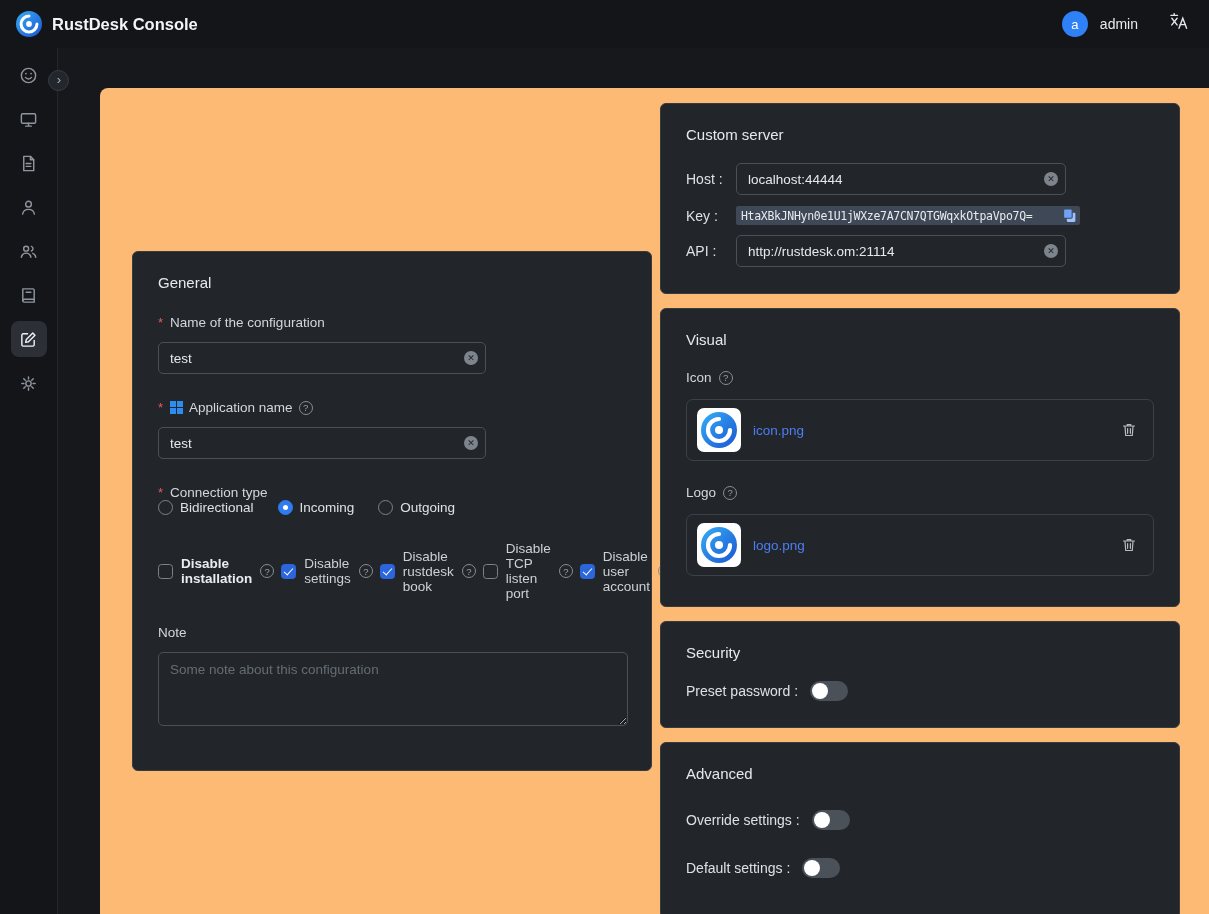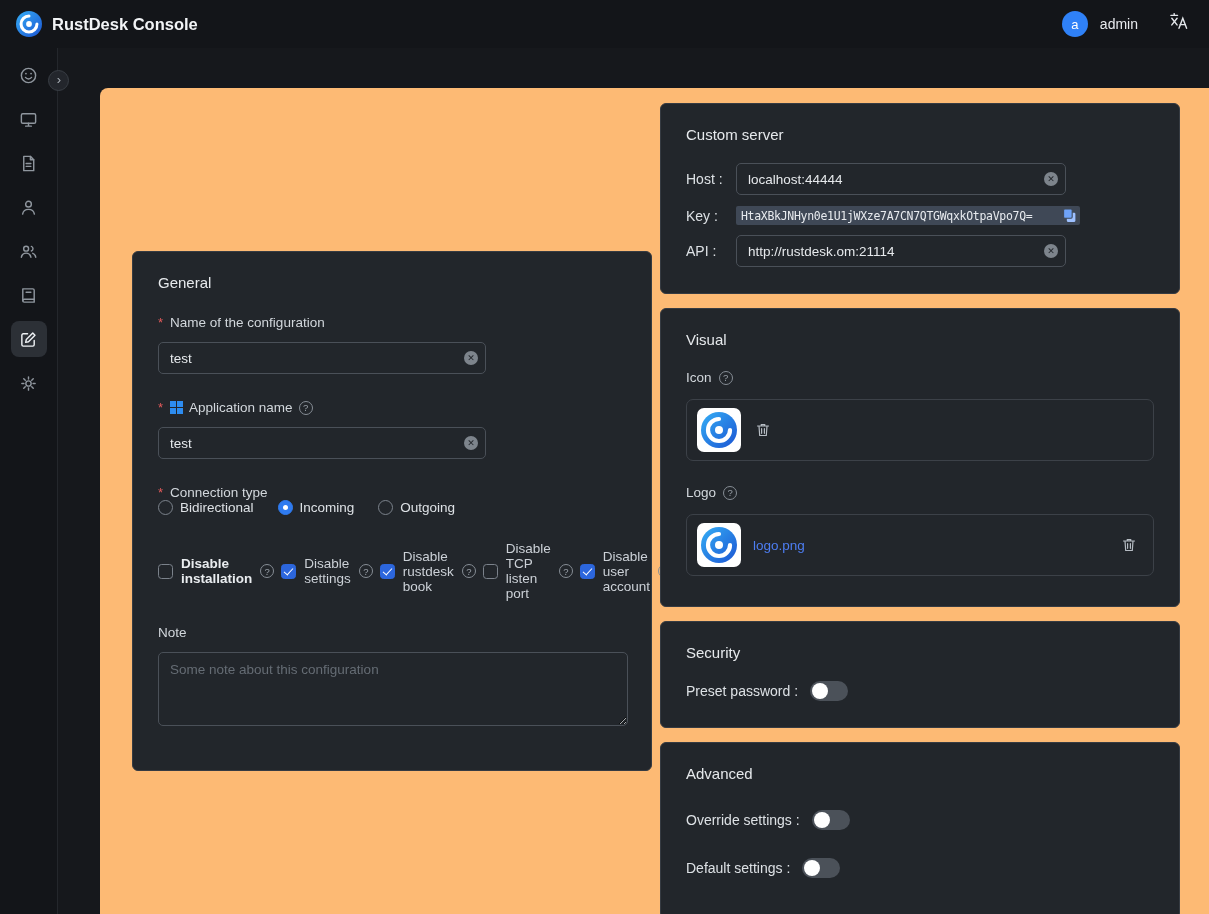--- a/index.html
+++ b/index.html
@@ -364,20 +364,21 @@
                   <linearGradient id="lg2" x1="0" y1="0" x2="1" y2="1">
                 <stop offset="0" stop-color="#35aef5"></stop>
                     <stop offset="1" stop-color="#1b55d3"></stop>
               </linearGradient>
                 </defs>
               <circle cx="18" cy="18" r="18" fill="url(#lg2)"></circle>
               <path d="M18 7a11 11 0 1 0 11 11" fill="none" stroke="#fff" stroke-width="4.2" stroke-linecap="round"></path>
               <circle cx="18" cy="18" r="4" fill="#fff"></circle>
             </svg>
           </span>
+          <a class="file-link">icon.png</a>
           <button class="trash-btn">
             <svg width="16" height="16" viewBox="0 0 16 16" fill="none" stroke="#b6bcc3" stroke-width="1.2" stroke-linecap="round">
                 <path d="M2.5 4h11M6.3 4V2.7h3.4V4M4 4l.7 9.5h6.6L12 4"></path>
                 <path d="M6.6 6.5v4.8M9.4 6.5v4.8"></path>
               </svg>
           </button>
         </div>
 
         <div class="v-label-row">
           <span>Logo</span>

